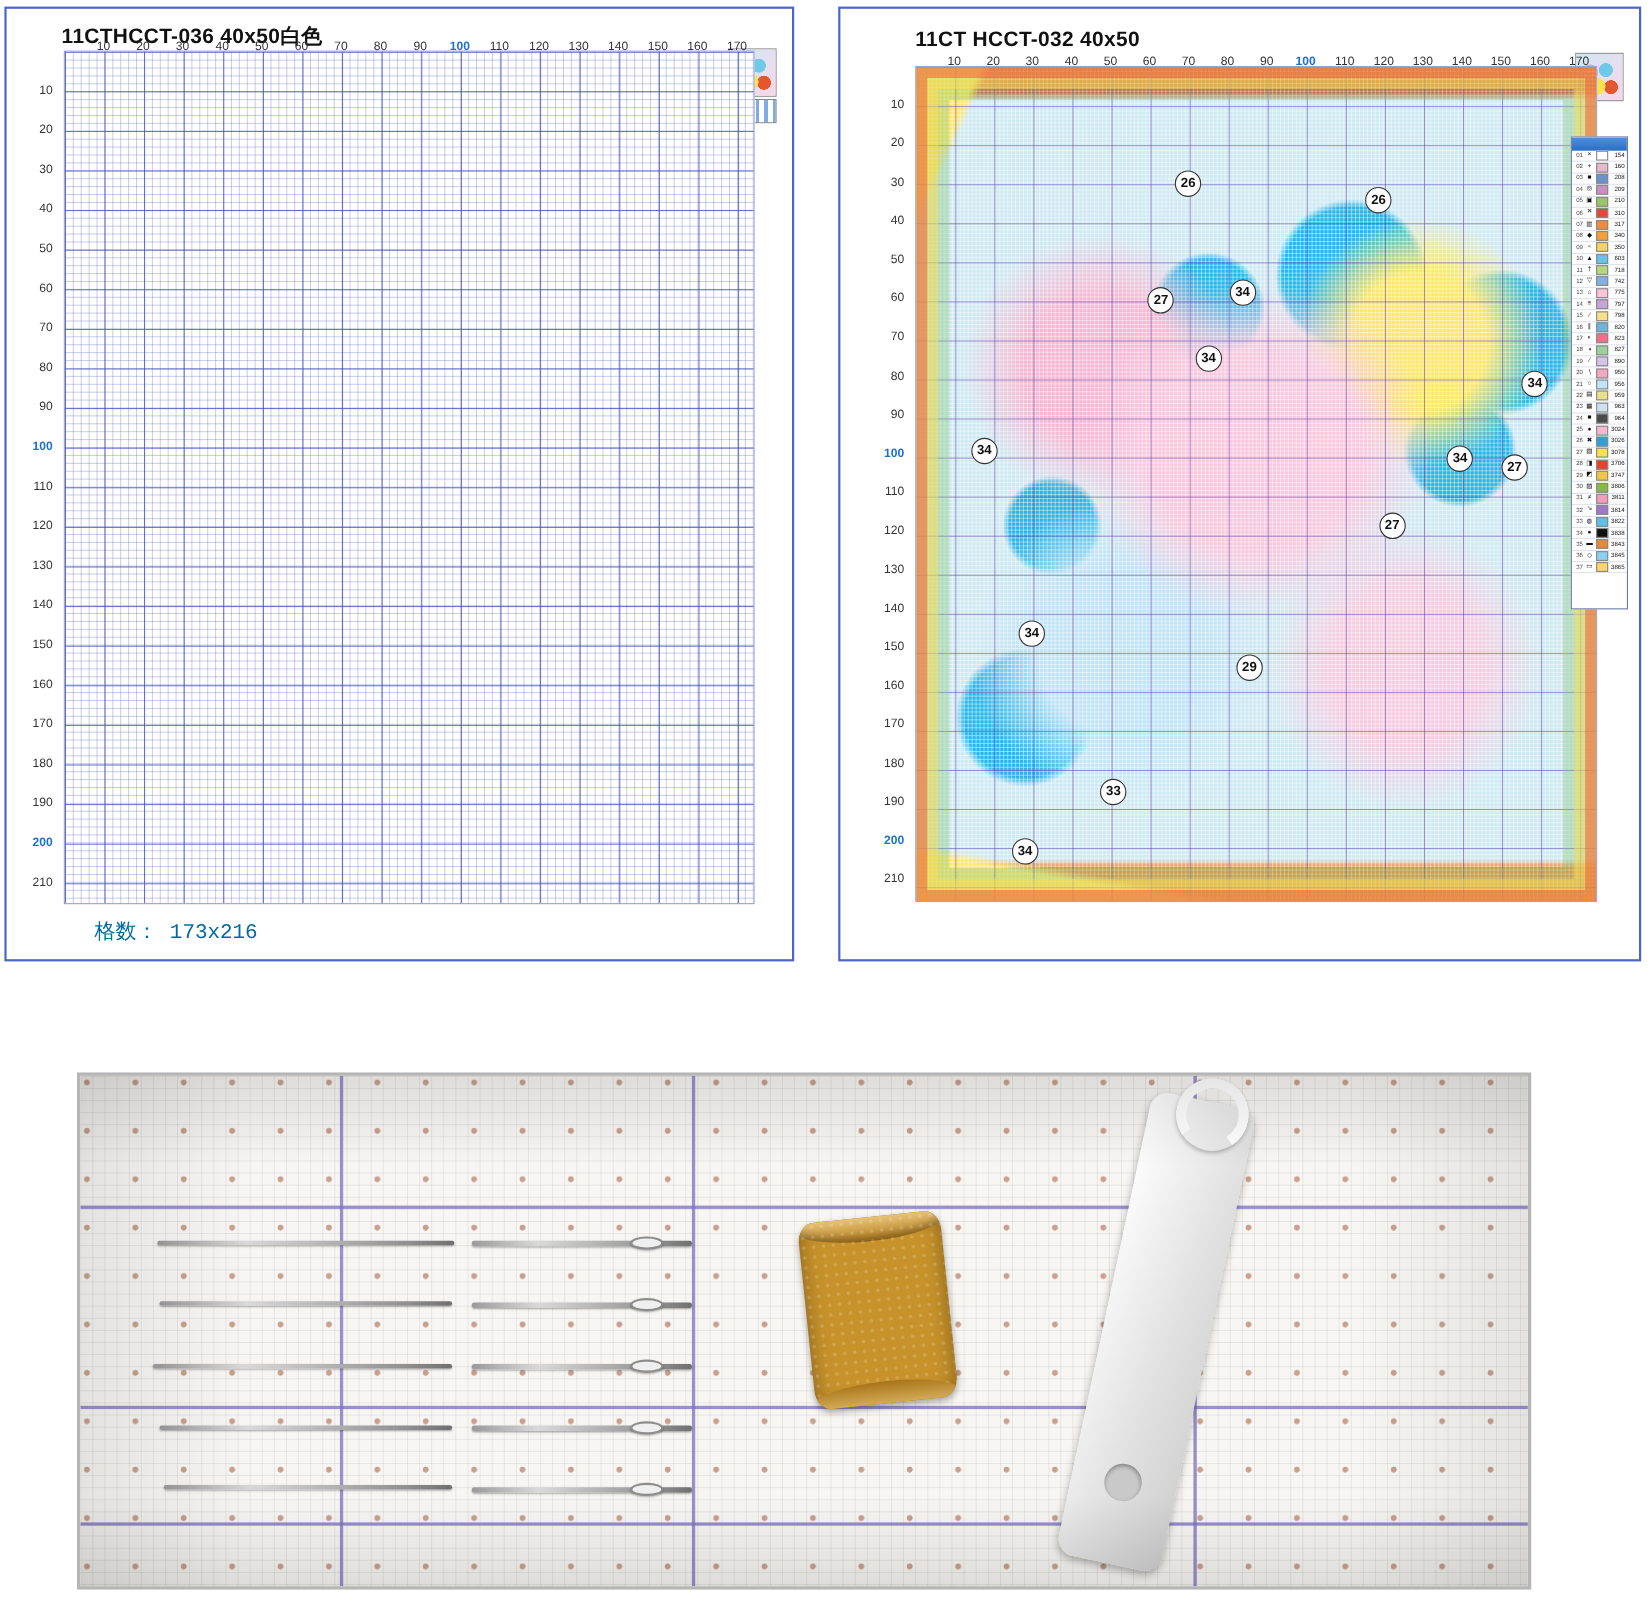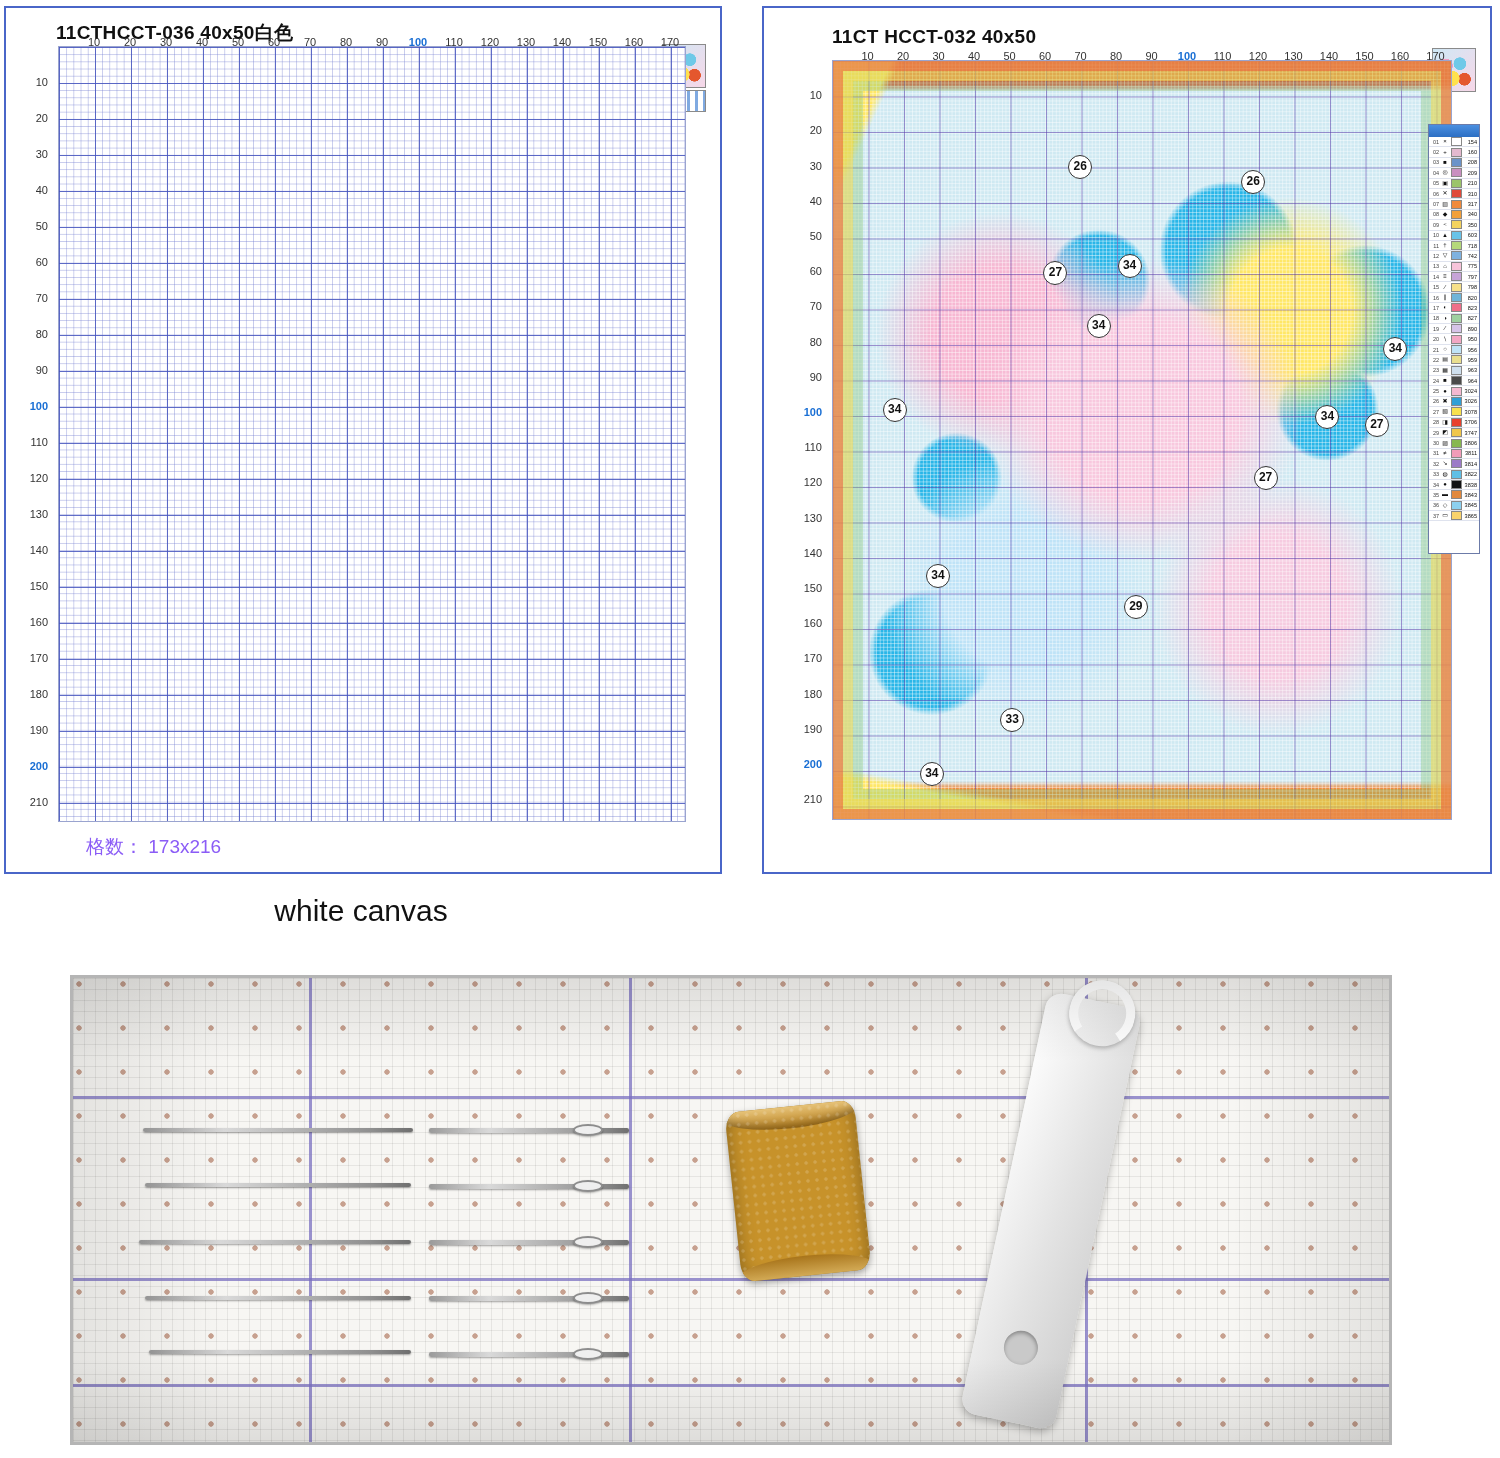--- a/index.html
+++ b/index.html
@@ -111,22 +111,23 @@
   }
   .axis-num.blue { color: #1a6fd4; font-weight: bold; }
   .axis-top { transform: translateX(-50%); }
   .axis-left { transform: translateY(-50%); text-align: right; }
 
   #left-footer {
     position: absolute;
     left: 80px;
     top: 826px;
     font-size: 19px;
-    color: #8b5cf6;
+    color: #0369a1;
     white-space: nowrap;
+    font-family: Liberation Mono, monospace;
   }
 
   
   #right-chart {
     left: 68px; top: 52px;
     width: 620px; height: 760px;
     overflow: hidden;
   }
   .printed-art {
     position: absolute; inset: 0;
@@ -696,21 +697,20 @@
           <div class="legend-row">
             <span class="ln">37</span>
             <span class="sym">▭</span>
             <span class="swatch" style="background: rgb(249, 211, 107);"></span>
             <span class="code">3865</span>
           </div>
         </div>
     </div>
   </div>
 
-  <div class="caption" id="caption-left">white canvas</div>
 
   <div id="photo">
     <div class="aida"></div>
     <div class="guide-h" style="top: 118px;"></div>
     <div class="guide-h" style="top: 300px;"></div>
     <div class="guide-h" style="top: 406px;"></div>
     <div class="guide-v" style="left: 236px;"></div>
     <div class="guide-v" style="left: 556px;"></div>
     <div class="guide-v" style="left: 1012px;"></div>
 

